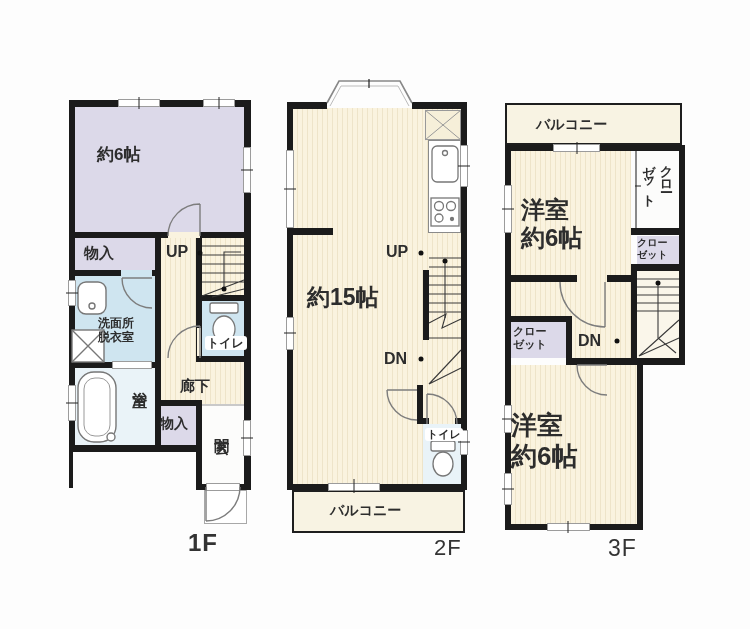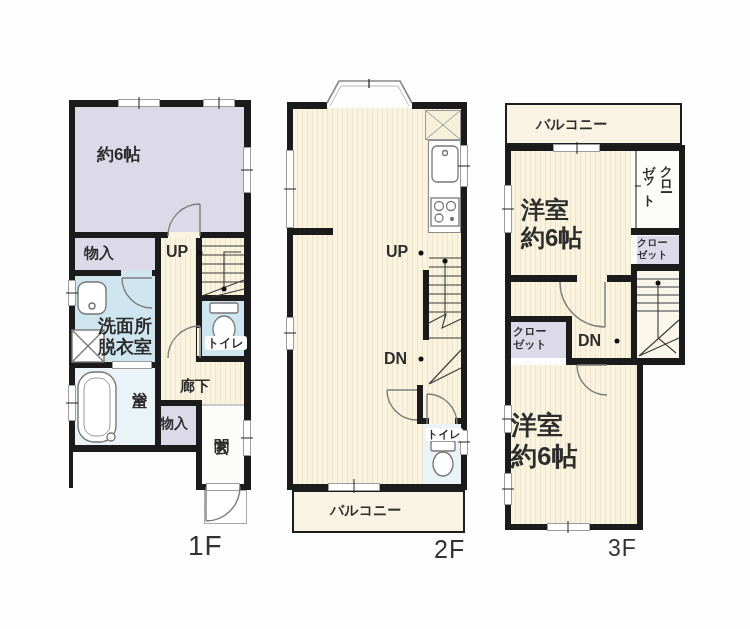--- a/index.html
+++ b/index.html
@@ -71,30 +71,30 @@
     <div class="win" style="left:243px;top:147px;width:8px;height:46px;"></div>
     <div class="win" style="left:68px;top:280px;width:8px;height:26px;"></div>
     <div class="win" style="left:68px;top:385px;width:8px;height:36px;"></div>
     <div class="win" style="left:243px;top:420px;width:8px;height:36px;"></div>
 
     <div class="lbl" style="left:97px;top:145px;width:120px;font-size:17px;">
       <div>約6帖</div>
     </div>
     <div class="lbl" style="left:84px;top:244px;width:66px;font-size:15px;">物入</div>
     <div class="lbl" style="left:166px;top:243px;width:30px;font-size:16px;font-weight:600;">UP</div>
-    <div class="lbl" style="left:98px;top:316px;width:66px;font-size:18px;">
+    <div class="lbl" style="left:98px;top:316px;width:66px;font-size:12px;">
       <div>洗面所</div>
       <div>脱衣室</div>
     </div>
     <div class="lbl pill" style="left:205px;top:336px;width:38px;font-size:12px;">トイレ</div>
     <div class="lbl" style="left:180px;top:377px;width:44px;font-size:15px;">廊下</div>
     <div class="lbl vert" style="left:131px;top:380px;height:50px;font-size:15px;">浴室</div>
     <div class="lbl" style="left:160px;top:415px;width:37px;font-size:14px;">物入</div>
     <div class="lbl vert" style="left:213px;top:426px;height:50px;font-size:15px;">玄関</div>
-    <div class="lbl floorlab" style="left:188px;top:529px;width:34px;font-size:28px;">1F</div>
+    <div class="lbl floorlab" style="left:188px;top:529px;width:34px;font-size:24px;font-weight:bold;">1F</div>
   </div>
 
   <div>
 
     <div class="fill stripe" style="left:293px;top:108px;width:168px;height:376px;"></div>
     <div class="fill cream" style="left:425px;top:110px;width:36px;height:30px;border:1px solid #999;box-sizing:border-box;"></div>
     <div class="fill" style="left:428px;top:140px;width:33px;height:93px;background:#fff;border:1px solid #8a8a8a;box-sizing:border-box;"></div>
     <div class="fill blue2" style="left:423px;top:424px;width:38px;height:60px;"></div>
     <div class="balc" style="left:292px;top:490px;width:173px;height:43px;"></div>
 
@@ -113,26 +113,27 @@
     <div class="wall" style="left:417px;top:418px;width:12px;height:6px;"></div>
     <div class="wall" style="left:455px;top:418px;width:12px;height:6px;"></div>
 
     <div class="win" style="left:286px;top:150px;width:8px;height:78px;"></div>
     <div class="win" style="left:286px;top:317px;width:8px;height:33px;"></div>
     <div class="win" style="left:460px;top:145px;width:8px;height:42px;"></div>
     <div class="win" style="left:460px;top:430px;width:8px;height:25px;"></div>
     <div class="win" style="left:328px;top:483px;width:52px;height:8px;"></div>
 
     <div class="lbl" style="left:307px;top:284px;width:100px;font-size:27px;font-weight:600;">
+      <div style="font-size:23px;">約15帖</div>
     </div>
     <div class="lbl" style="left:386px;top:243px;width:30px;font-size:16px;font-weight:600;">UP</div>
     <div class="lbl" style="left:384px;top:350px;width:30px;font-size:16px;font-weight:600;">DN</div>
     <div class="lbl pill" style="left:425px;top:428px;width:34px;font-size:11px;">トイレ</div>
     <div class="lbl" style="left:330px;top:502px;width:98px;font-size:14px;">バルコニー</div>
-    <div class="lbl floorlab" style="left:434px;top:535px;width:34px;font-size:25px;">2F</div>
+    <div class="lbl floorlab" style="left:434px;top:535px;width:34px;font-size:22px;">2F</div>
   </div>
 
   <div>
 
     <div class="balc" style="left:505px;top:103px;width:177px;height:42px;"></div>
     <div class="fill stripe" style="left:511px;top:151px;width:120px;height:124px;"></div>
     <div class="fill stripe" style="left:511px;top:275px;width:126px;height:83px;"></div>
     <div class="fill stairbg" style="left:637px;top:271px;width:42px;height:87px;"></div>
     <div class="fill whitefloor" style="left:637px;top:151px;width:42px;height:77px;"></div>
     <div class="fill lav" style="left:637px;top:236px;width:42px;height:28px;"></div>

